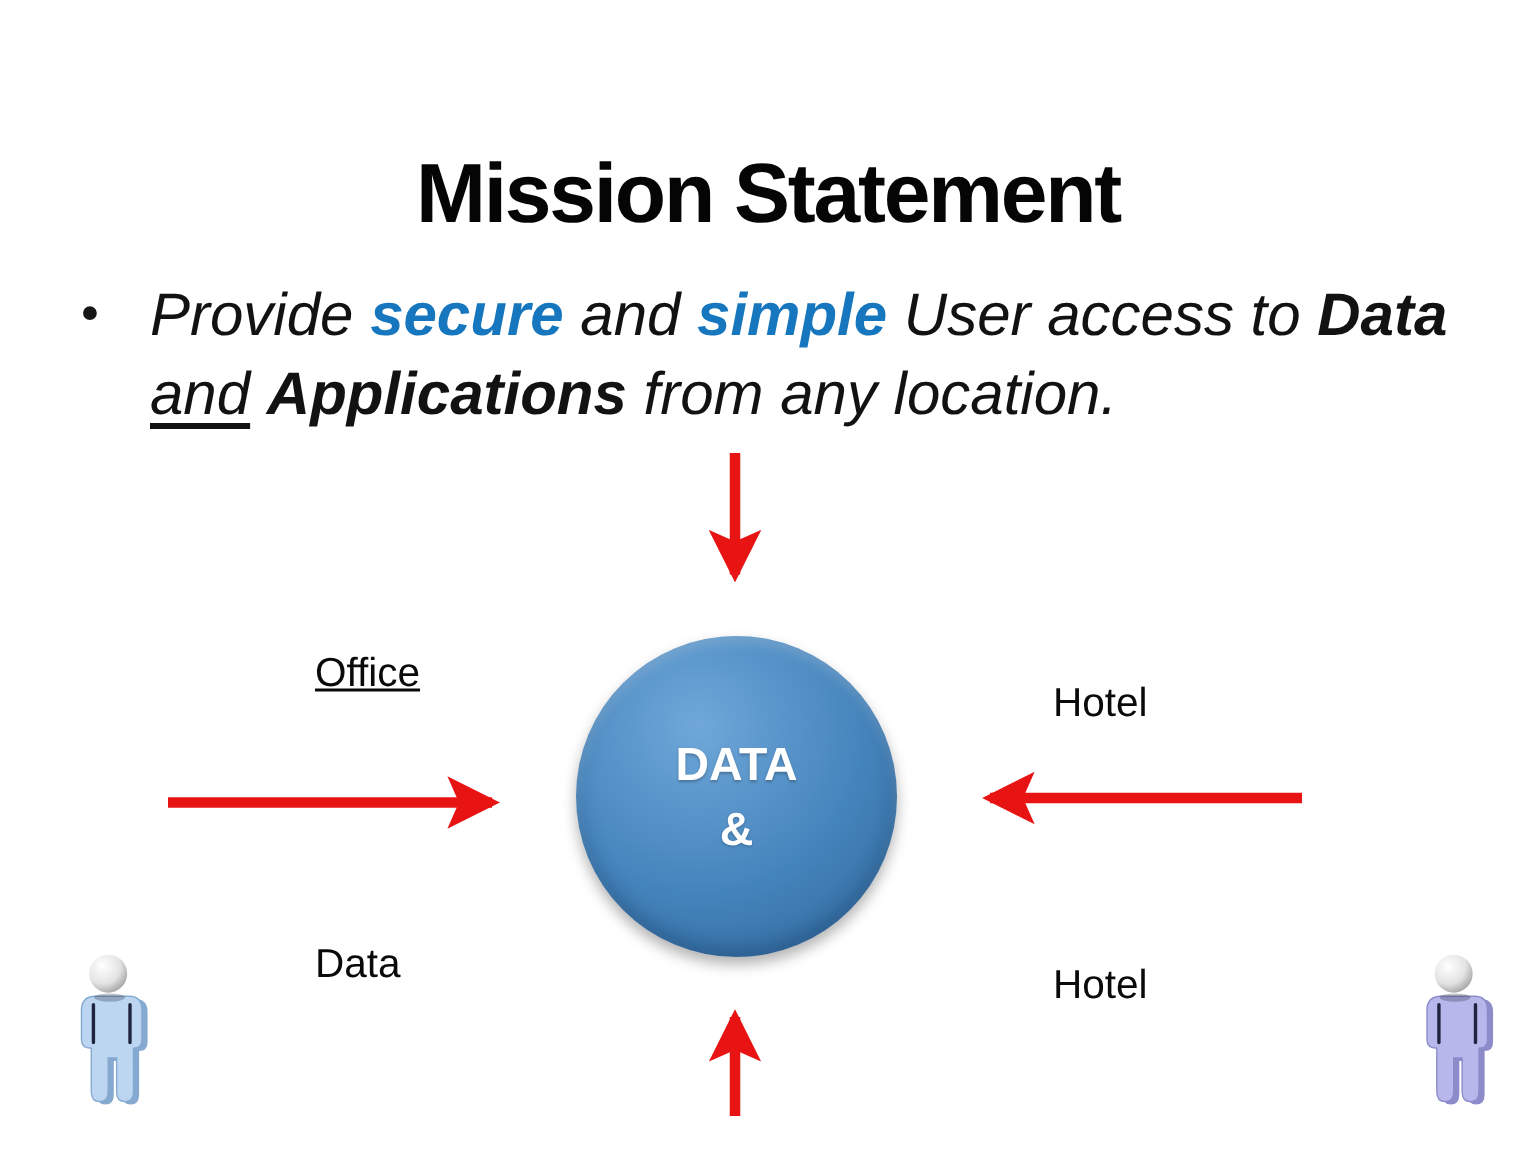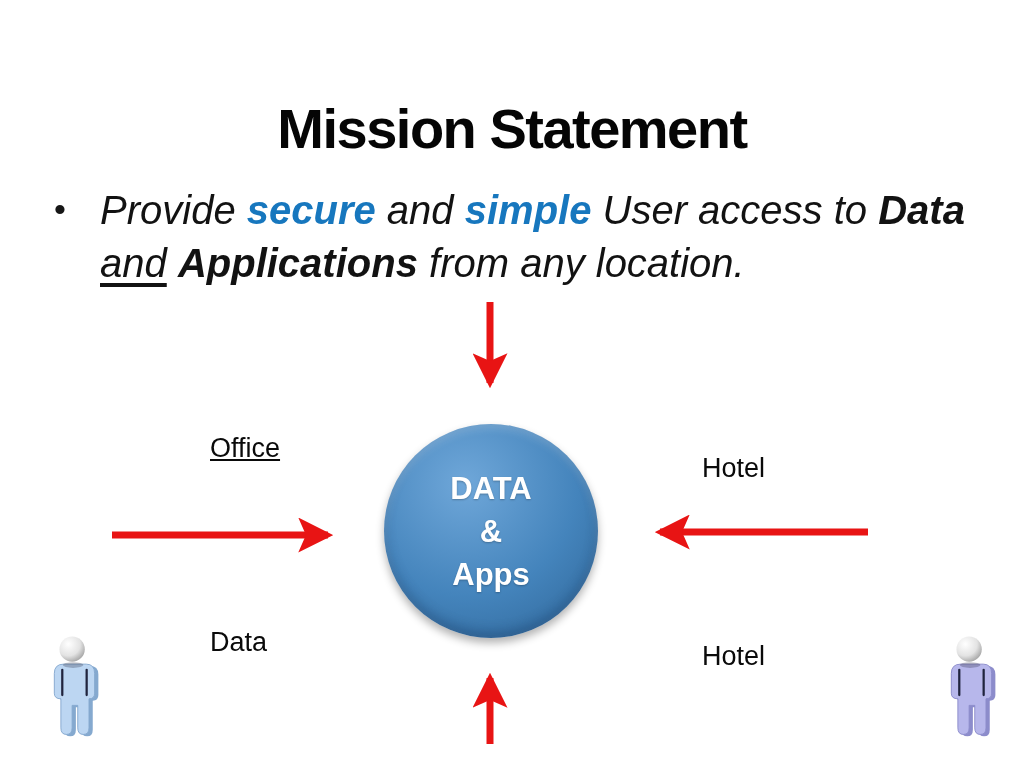--- a/index.html
+++ b/index.html
@@ -89,21 +89,20 @@
     </defs>
     <line x1="490" y1="302" x2="490" y2="383" marker-end="url(#ah)"></line>
     <line x1="112" y1="535" x2="328" y2="535" marker-end="url(#ah)"></line>
     <line x1="868" y1="532" x2="660" y2="532" marker-end="url(#ah)"></line>
     <line x1="490" y1="744" x2="490" y2="678" marker-end="url(#ah)"></line>
   </svg>
 
   <div class="hub-circle">
     <div>DATA</div>
     <div>&amp;</div>
-    <div>Apps</div>
   </div>
 
   <div class="loc-label label-office">Office</div>
   <div class="loc-label label-hotel">Hotel</div>
   <div class="loc-label label-home">Data</div>
   <div class="loc-label label-clinic">Hotel</div>
 
   <svg class="person person-left" viewBox="0 0 64 116">
     <defs>
       <radialGradient id="headGradient" cx="0.35" cy="0.3" r="0.85">

